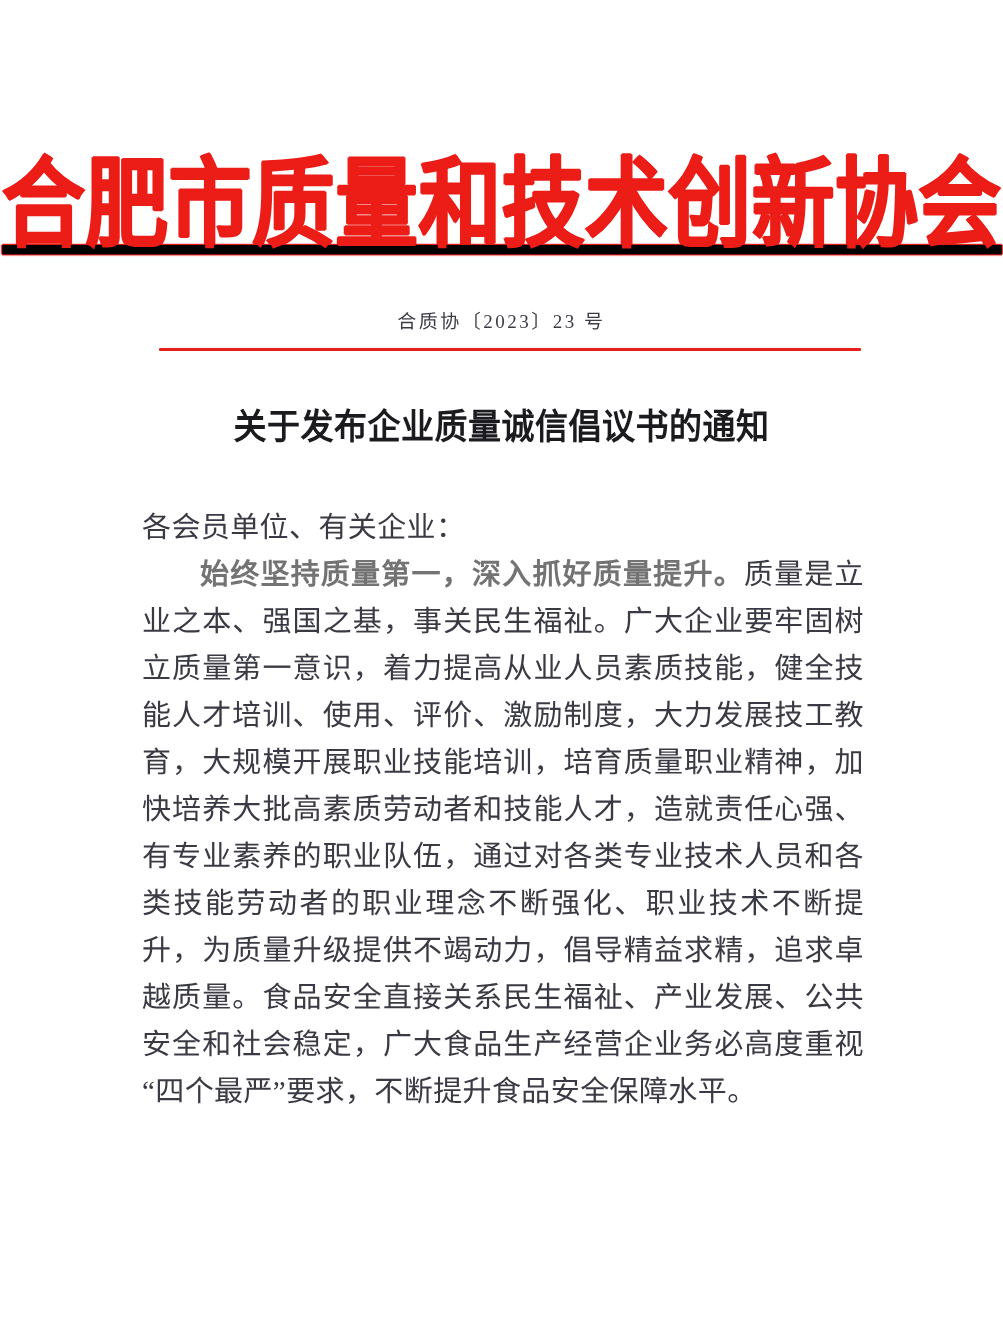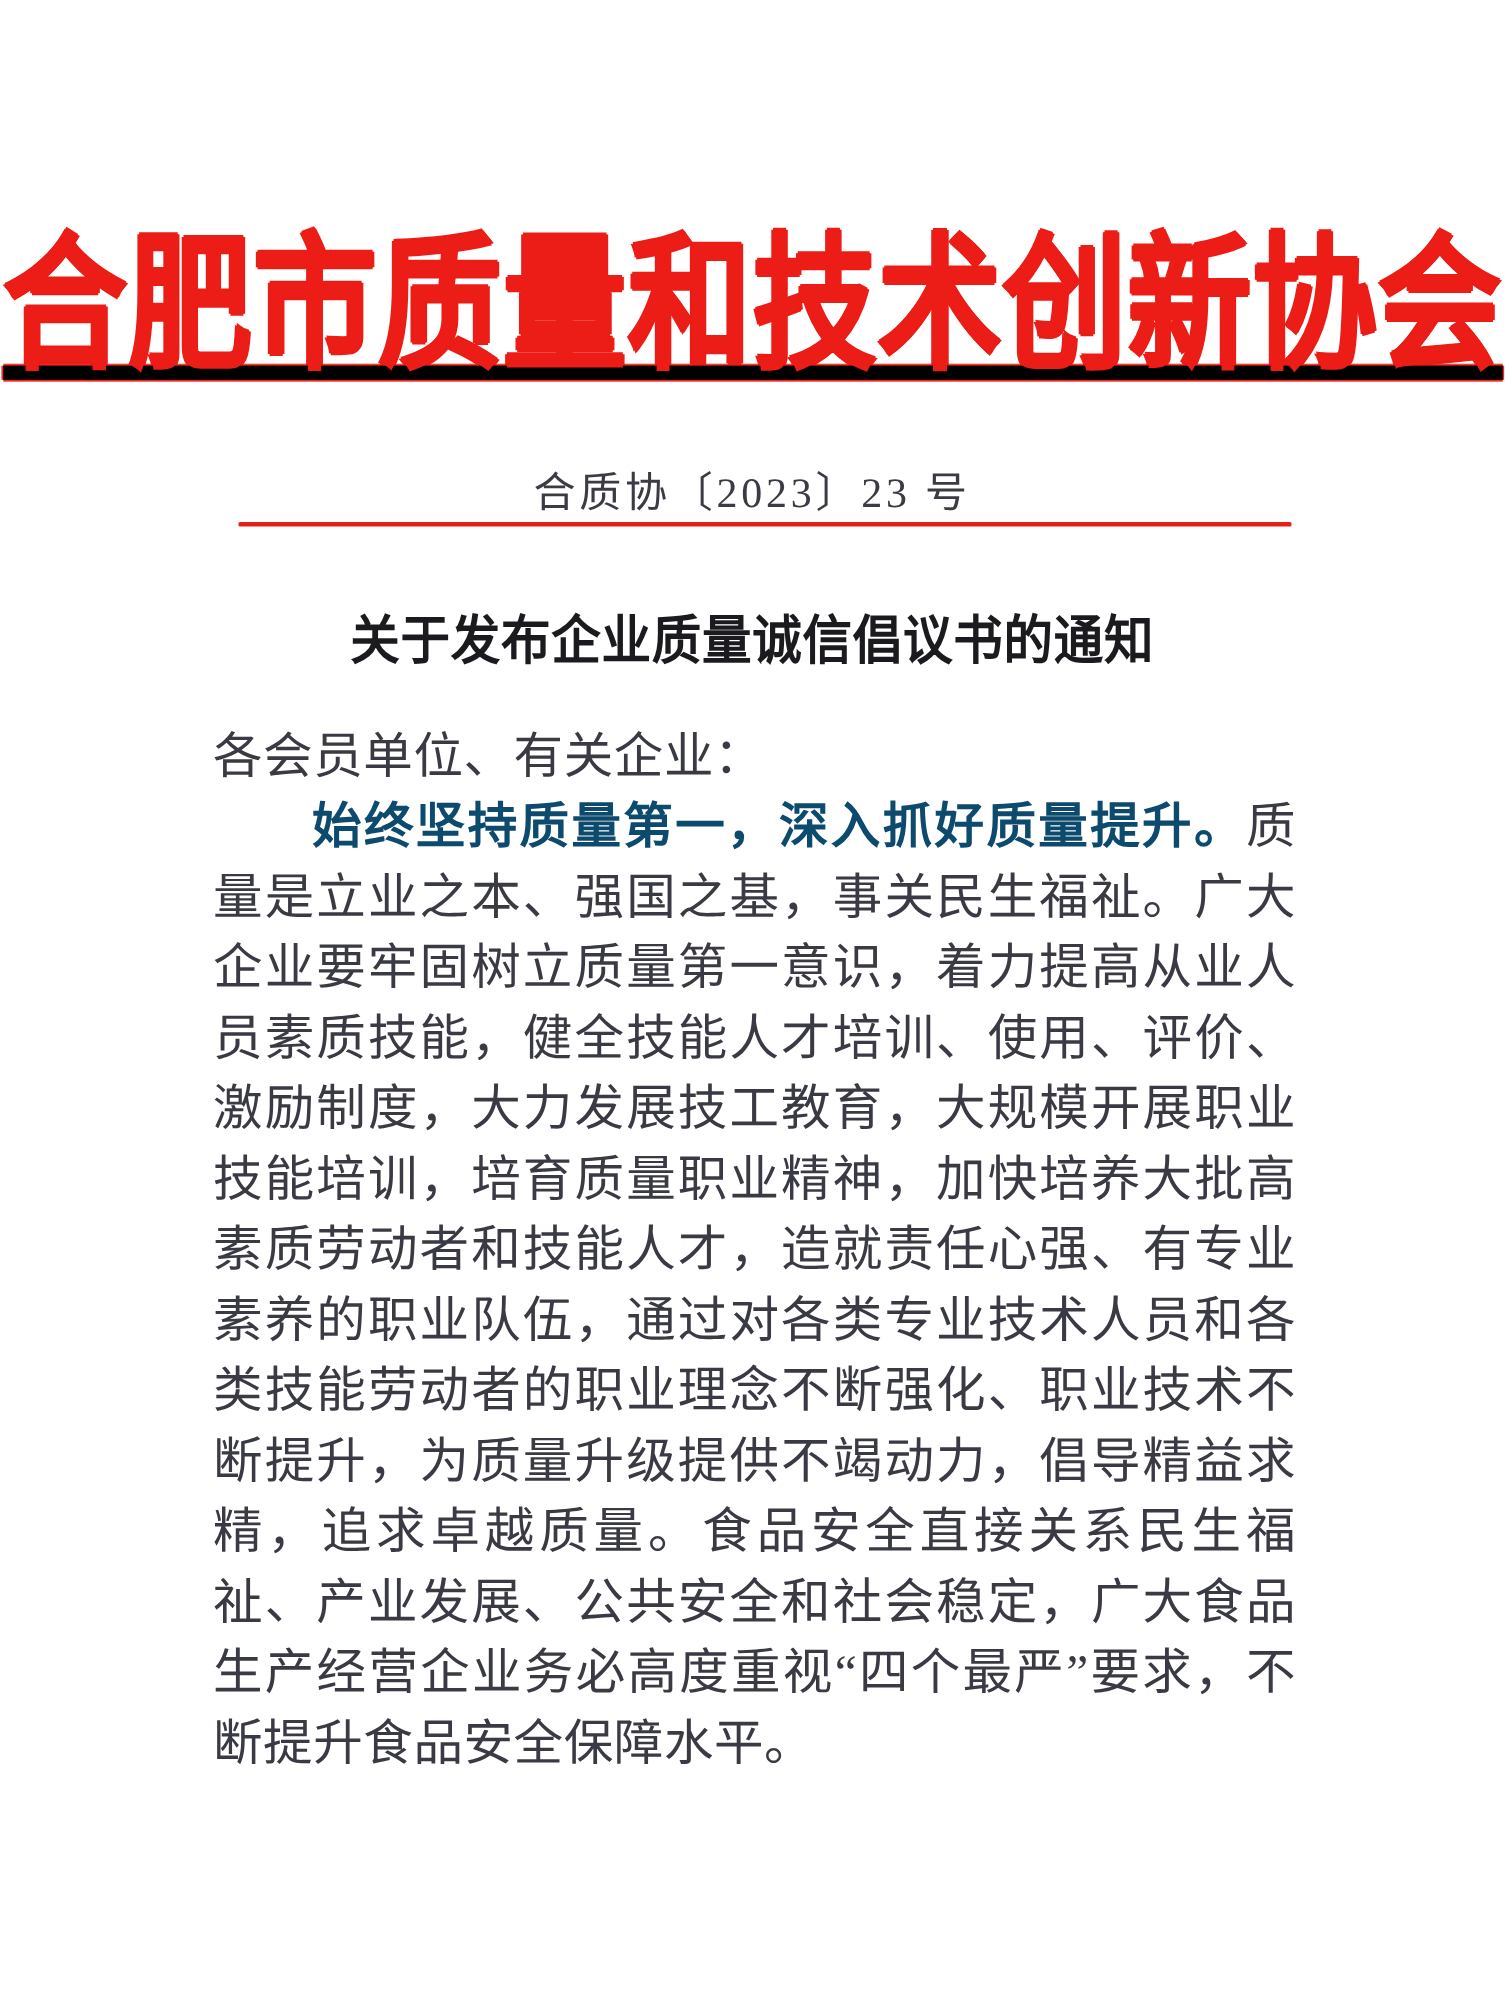--- a/index.html
+++ b/index.html
@@ -52,21 +52,21 @@
        0 -1px 0 #ec1c17;
   }
 
   
   .doc-number {
     position: absolute;
     left: 0;
     right: 0;
     top: 306px;
     text-align: center;
-    font-size: 28px;
+    font-size: 19px;
     letter-spacing: 2.5px;
     color: #3b3b45;
     font-family: "Liberation Serif", "DejaVu Serif", serif;
   }
 
   
   .red-rule {
     position: absolute;
     left: 159px;
     top: 348px;
@@ -89,40 +89,40 @@
     letter-spacing: 0.5px;
     font-family: "Liberation Serif", "DejaVu Serif", serif;
     transform: scaleY(1.08);
     transform-origin: center top;
   }
 
   
   .body-text {
     position: absolute;
     left: 142px;
-    top: 482px;
+    top: 504px;
     width: 722px;
     color: #3a3a44;
-    font-size: 33px;
+    font-size: 29px;
     line-height: 47px;
     text-align: justify;
     text-justify: inter-character;
     font-family: "Liberation Serif", "DejaVu Serif", serif;
     letter-spacing: 0.4px;
   }
   .body-text p {
     margin: 0;
     text-indent: 0;
   }
   .body-text p.indent {
     text-indent: 2em;
   }
   .lead-bold {
     font-weight: 700;
-    color: #0c4a6e;
+    color: #737373;
   }
 </style>
 </head>
 <body>
 
 <div class="page">
 
   <div class="masthead">
     <div class="masthead-title">合肥市质量和技术创新协会</div>
   </div>

